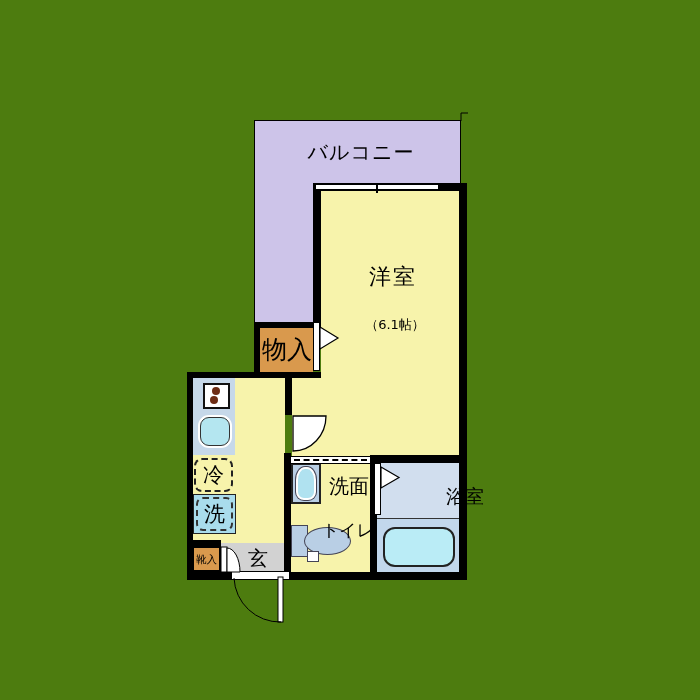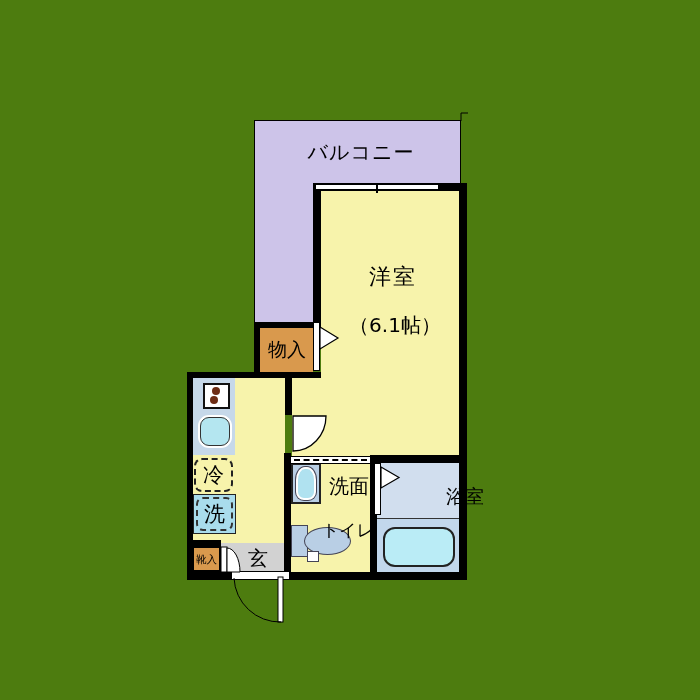--- a/index.html
+++ b/index.html
@@ -98,22 +98,22 @@
     <rect x="221" y="547" width="6" height="25" fill="#fff" stroke="#000" stroke-width="1"></rect>
     <path d="M227,548 A13,24 0 0 1 240,572 L227,572 Z" fill="#fff" stroke="#000" stroke-width="1"></path>
     <polygon points="320,327 338,338 320,349" fill="#fff" stroke="#000" stroke-width="1.2"></polygon>
     <polygon points="381,467 399,477.5 381,488" fill="#fff" stroke="#000" stroke-width="1.2"></polygon>
     <line x1="377" y1="183" x2="377" y2="193" stroke="#000" stroke-width="2"></line>
     <polyline points="461,121 461,113 468,113" fill="none" stroke="#000" stroke-width="1"></polyline>
   </svg>
 
   <div class="lbl z50" style="left:281px;top:140px;width:160px;height:24px;font-size:20px;letter-spacing:1px;">バルコニー</div>
   <div class="lbl z50" style="left:353px;top:265px;width:80px;height:24px;font-size:22px;letter-spacing:2px;">洋室</div>
-  <div class="lbl z50" style="left:345px;top:313px;width:100px;height:23px;font-size:20px;">（6.1帖）</div>
-  <div class="lbl z50" style="left:258px;top:338px;width:58px;height:22px;font-size:19px;">物入</div>
+  <div class="lbl z50" style="left:345px;top:313px;width:100px;height:23px;font-size:13px;">（6.1帖）</div>
+  <div class="lbl z50" style="left:258px;top:338px;width:58px;height:22px;font-size:25px;">物入</div>
   <div class="lbl z50" style="left:194px;top:463px;width:39px;height:24px;font-size:21px;">冷</div>
   <div class="lbl z50" style="left:193px;top:502px;width:43px;height:24px;font-size:21px;">洗</div>
   <div class="lbl z50" style="left:245px;top:546px;width:26px;height:23px;font-size:20px;">玄</div>
   <div class="lbl z50" style="left:192px;top:548px;width:29px;height:22px;font-size:10.5px;">靴入</div>
   <div class="lbl z50" style="left:324px;top:475px;width:50px;height:22px;font-size:20px;">洗面</div>
   <div class="lbl z50" style="left:319px;top:520px;width:58px;height:21px;font-size:17px;">トイレ</div>
   <div class="lbl z50" style="left:393px;top:485px;width:48px;height:22px;font-size:19px;margin-left:48px;">浴室</div>
 </div>
 
 </body></html>

